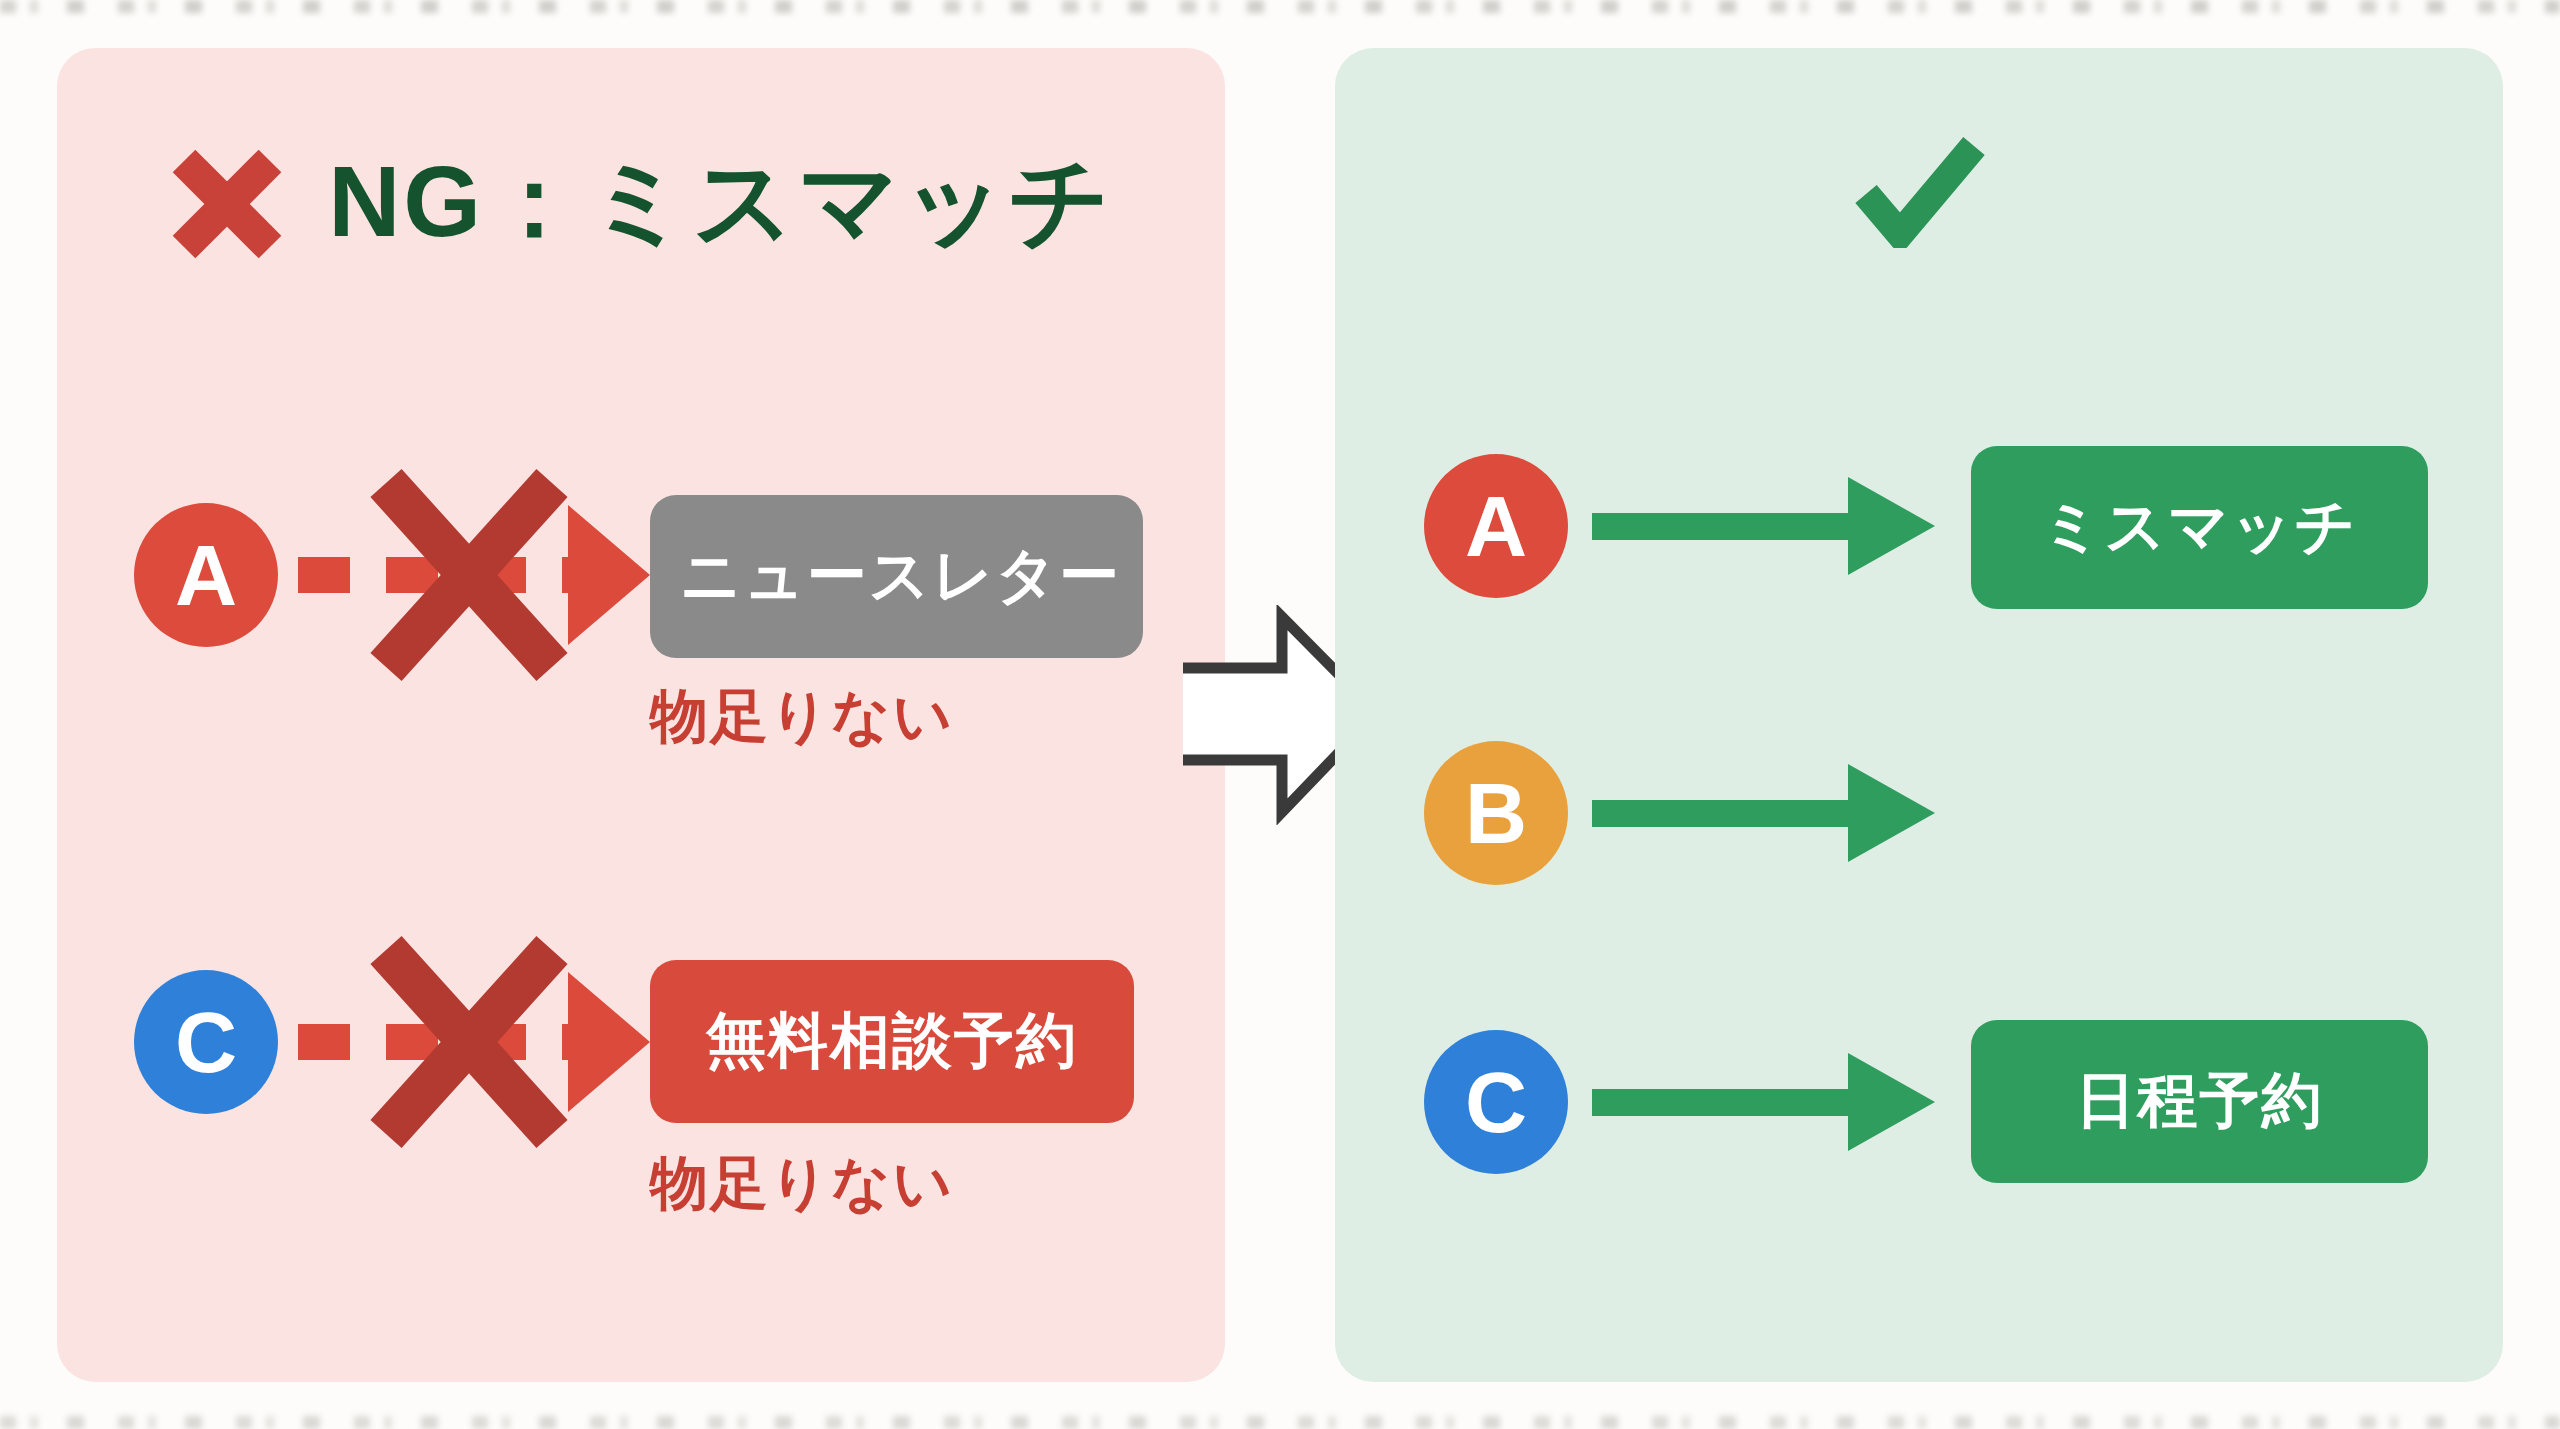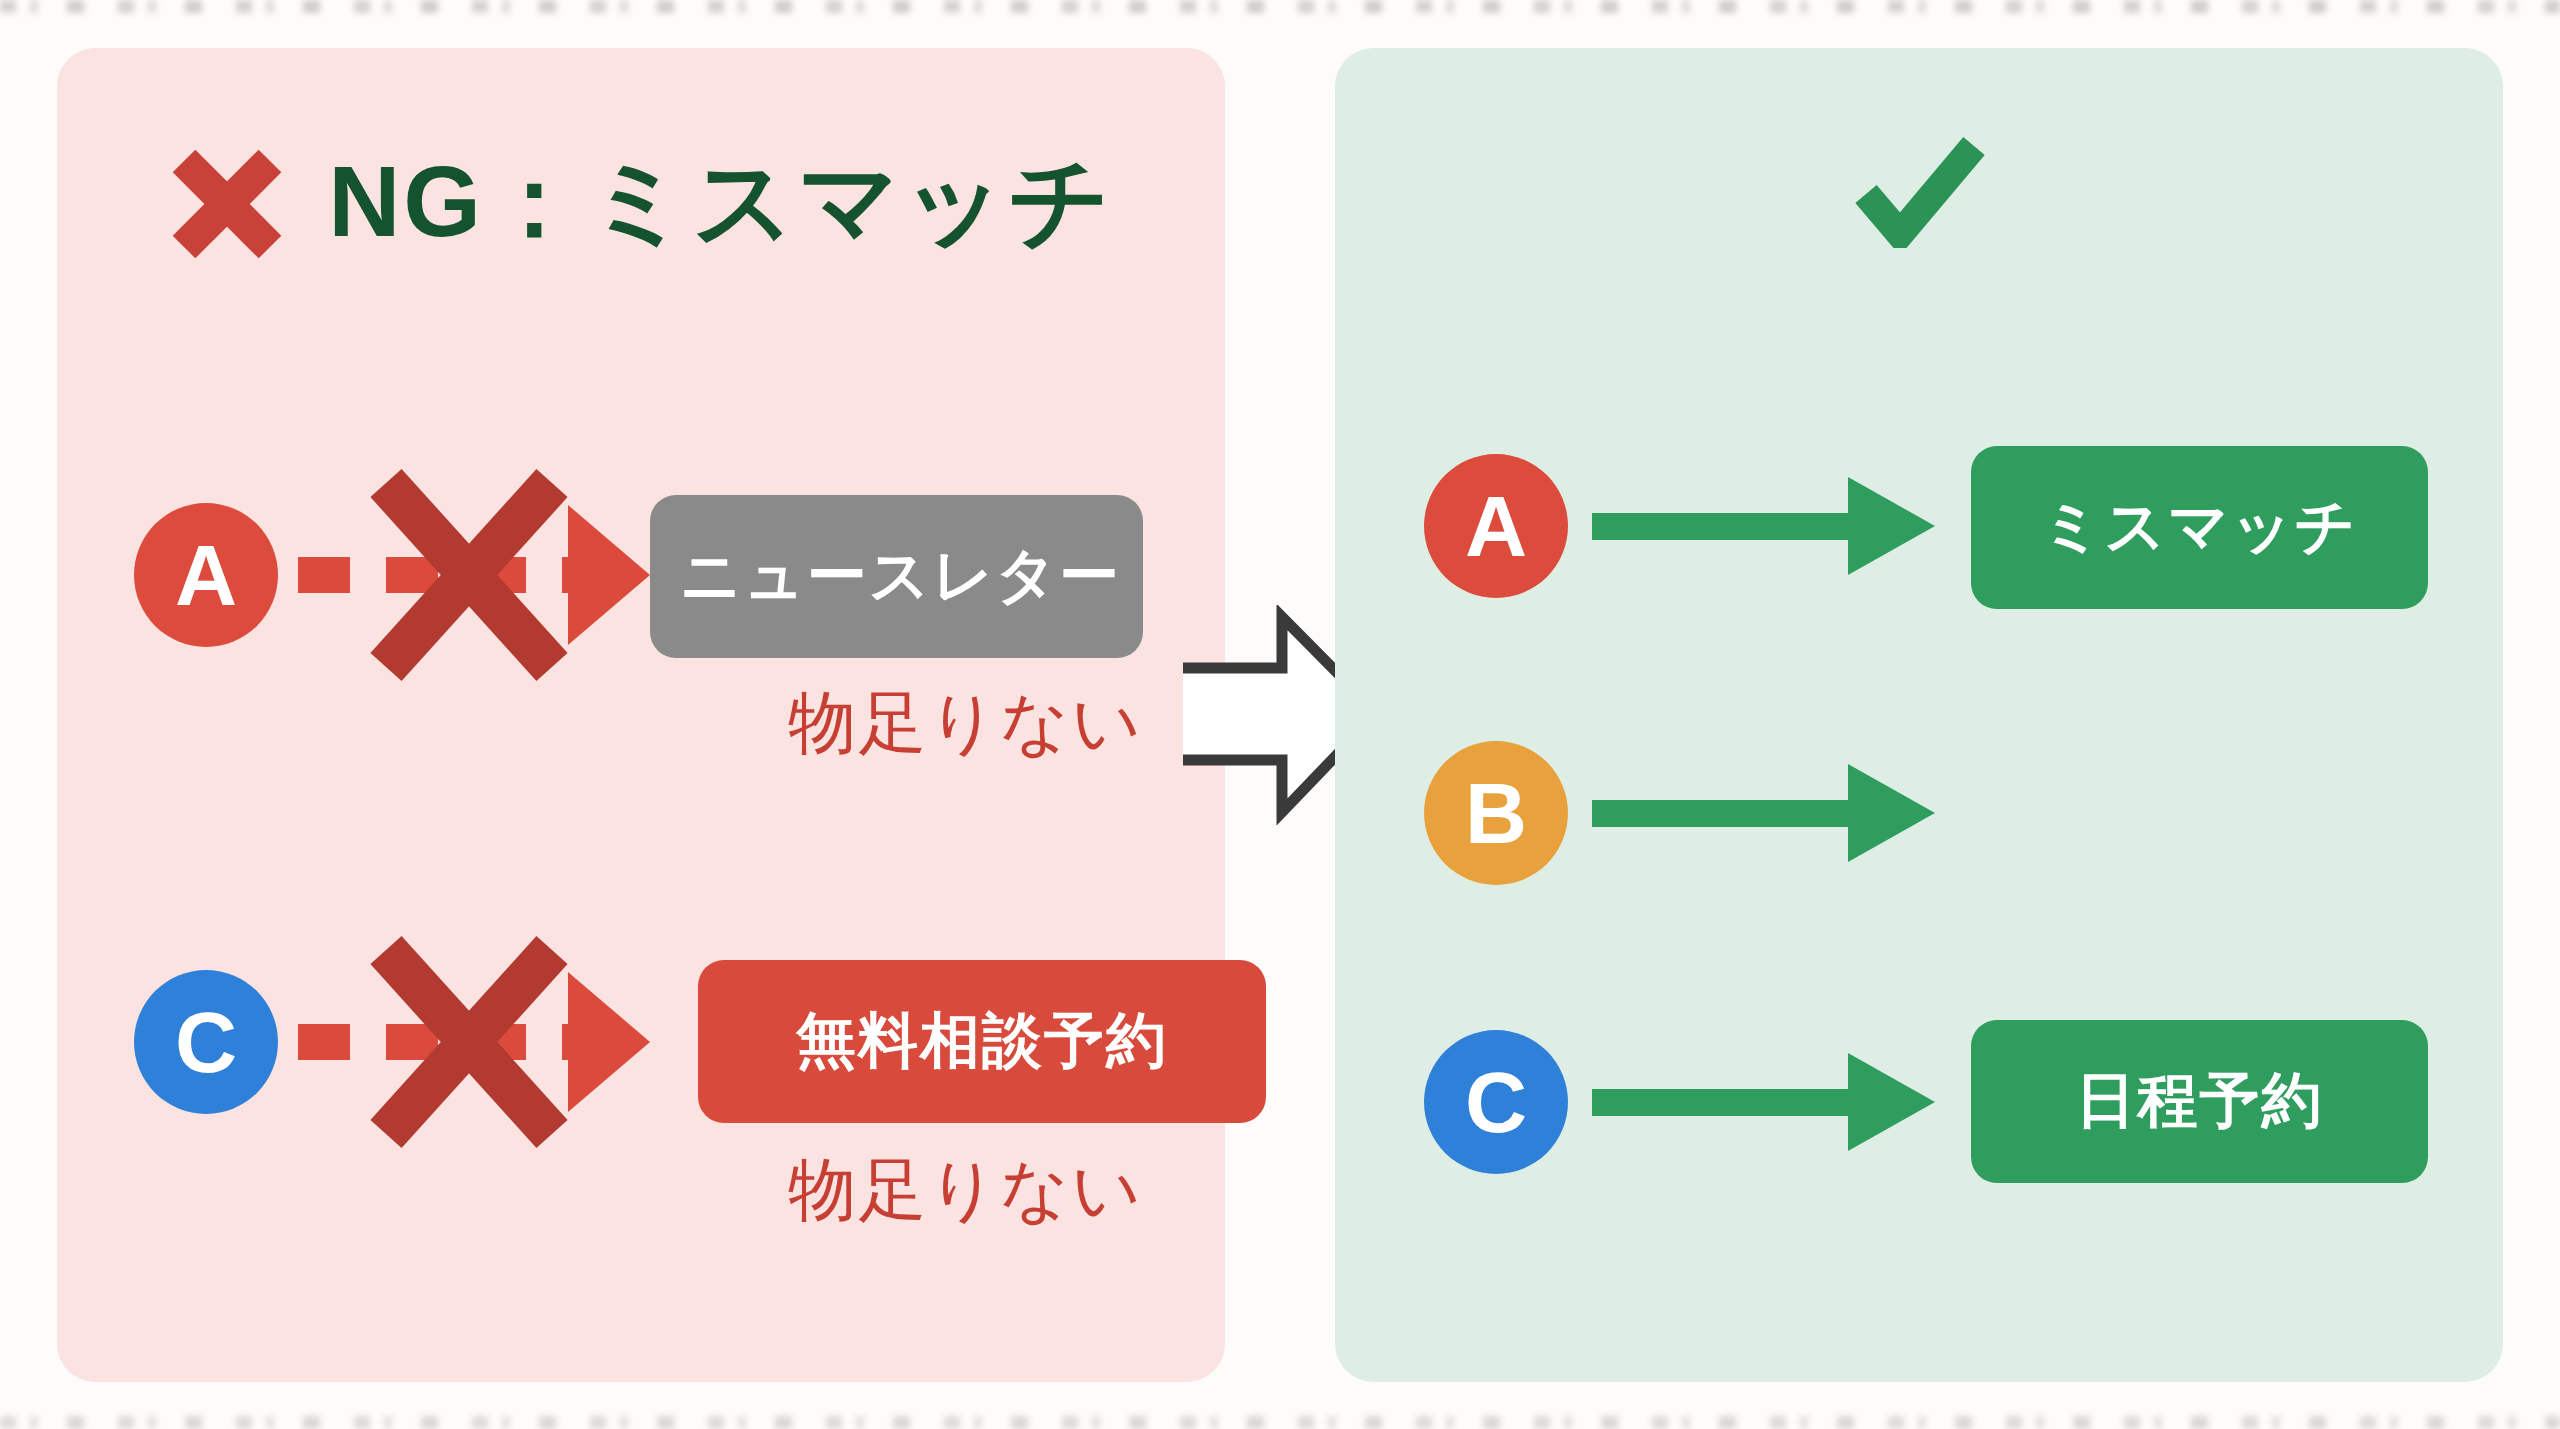--- a/index.html
+++ b/index.html
@@ -55,32 +55,32 @@
     position:absolute; height:163px; border-radius:26px;
     display:flex; align-items:center; justify-content:center;
     color:#ffffff; font-size:60px; font-weight:800; letter-spacing:2px;
     white-space:nowrap;
   }
   .box.gray  { background:#8a8a8a; }
   .box.red   { background:#d84a3c; }
   .box.green { background:#2e9d5e; }
 
   .caption {
-    position:absolute; width:493px; text-align:right;
-    font-size:68px; font-weight:400; color:#c73e33; letter-spacing:2px;
+    position:absolute; width:493px; text-align:left;
+    font-size:58px; font-weight:700; color:#c73e33; letter-spacing:2px;
     white-space:nowrap;
   }
 
   
   .lp-c1 { left:77px;  top:455px; }
   .lp-c2 { left:77px;  top:922px; }
   .lp-arrow1 { position:absolute; left:233px; top:417px; }
   .lp-arrow2 { position:absolute; left:233px; top:884px; }
   .lp-box1 { left:593px; top:447px; width:493px;padding-left:8px; }
-  .lp-box2 { left:593px; top:912px; width:568px;margin-left:48px; }
+  .lp-box2 { left:593px; top:912px; width:484px; }
   .lp-cap1 { left:593px; top:630px; }
   .lp-cap2 { left:593px; top:1097px; }
 
   
   .rp-c1 { left:89px; top:406px; }
   .rp-c2 { left:89px; top:693px; }
   .rp-c3 { left:89px; top:982px; }
   .rp-arrow1 { position:absolute; left:257px; top:398px; }
   .rp-arrow2 { position:absolute; left:257px; top:685px; }
   .rp-arrow3 { position:absolute; left:257px; top:974px; }

